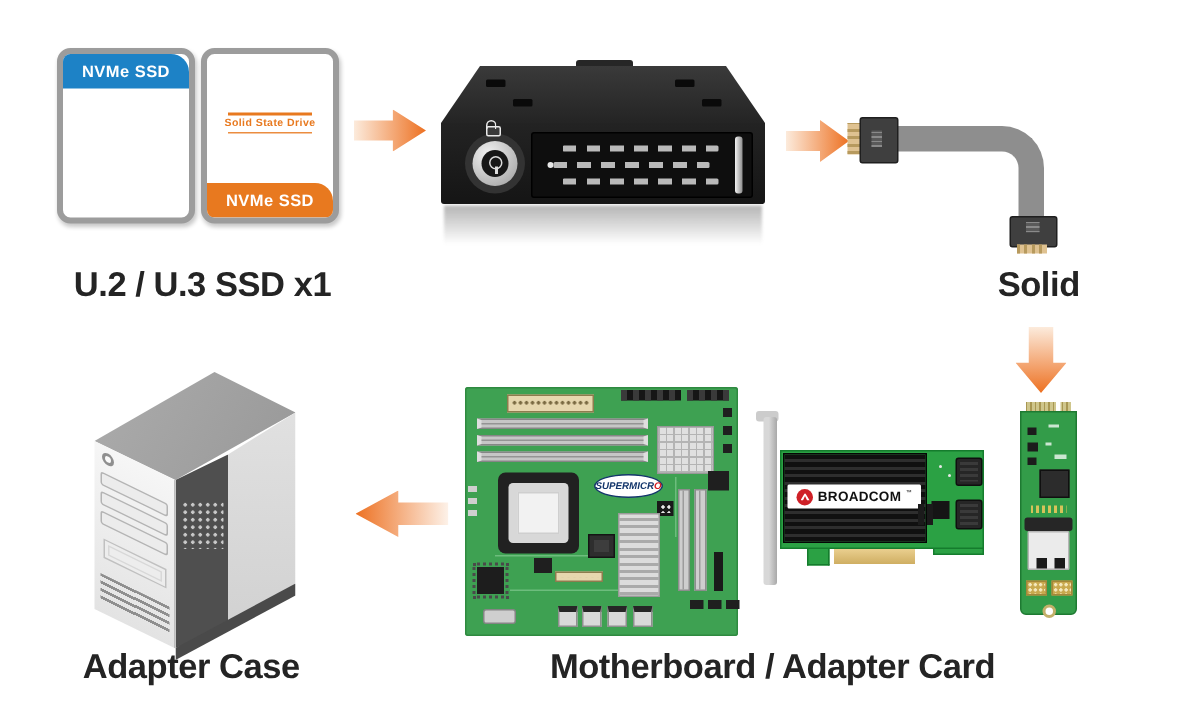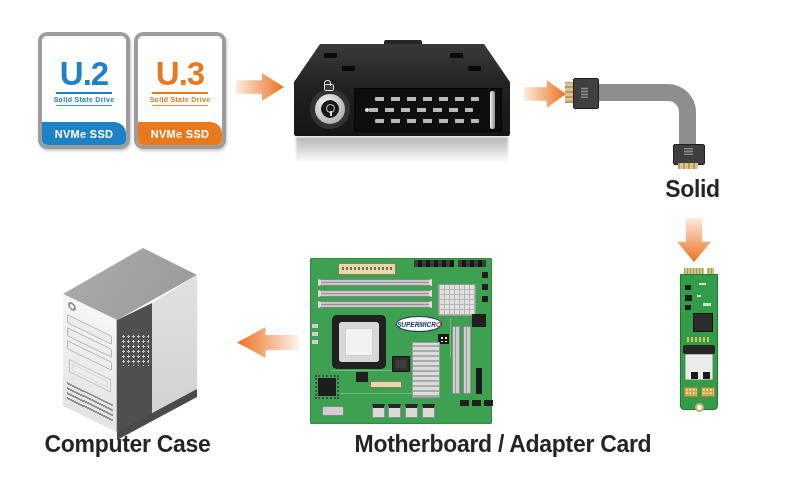--- a/index.html
+++ b/index.html
@@ -171,34 +171,27 @@
   .m2-pads{position:absolute;top:112px;width:14px;height:10px;background:#c9a94e;border:1px solid #a3873a;box-sizing:border-box;
            background-image:radial-gradient(#f4e9bd 1px,transparent 1.2px);background-size:3.5px 3.5px;}
   .m2-screw{position:absolute;left:14px;top:128px;width:9px;height:9px;border-radius:50%;background:#fff;border:2px solid #c3b06a;box-sizing:border-box;}
 </style>
 </head>
 <body>
 
 <div class="stage">
 
   <div class="ssd-card" style="left:38px;top:32px;">
-    <div class="ssd-body">
-      <div class="ssd-model" style="color: rgb(29, 130, 198);">U.2</div>
-      <div class="ssd-rule" style="background-color: rgb(29, 130, 198);"></div>
-      <div class="ssd-sub" style="color: rgb(29, 130, 198);">Solid State Drive</div>
-      <div class="ssd-rule2" style="background-color: rgb(29, 130, 198);"></div>
-    </div>
     <div class="ssd-banner" style="background-color: rgb(29, 130, 198);">
       <span>NVMe SSD</span>
     </div>
   </div>
 
   <div class="ssd-card" style="left:134px;top:32px;">
     <div class="ssd-body">
-      <div class="ssd-model" style="color: rgb(232, 121, 31);">U.3</div>
       <div class="ssd-rule" style="background-color: rgb(232, 121, 31);"></div>
       <div class="ssd-sub" style="color: rgb(232, 121, 31);">Solid State Drive</div>
       <div class="ssd-rule2" style="background-color: rgb(232, 121, 31);"></div>
     </div>
     <div class="ssd-banner" style="background-color: rgb(232, 121, 31);">
       <span>NVMe SSD</span>
     </div>
   </div>
 
   <div class="arrow arrow-r" style="left:236px;top:73px;width:48px;height:28px;"></div>
@@ -236,20 +229,21 @@
   </div>
 
   <div class="cable-bend"></div>
   <div class="conn-gold ridges-h" style="left:565px;top:82px;width:9px;height:21px;"></div>
   <div class="conn-body" style="left:573px;top:78px;width:24px;height:29px;"></div>
   <div class="conn-label lbl-lines" style="left:581px;top:87px;width:7px;height:11px;"></div>
   <div class="conn-body" style="left:673px;top:144px;width:30px;height:19px;"></div>
   <div class="conn-label lbl-lines" style="left:684px;top:148px;width:9px;height:7px;"></div>
   <div class="conn-gold ridges-v" style="left:678px;top:163px;width:20px;height:6px;"></div>
 
+  <div class="flow-label" style="left:25px;top:176px;width:220px;">U.2 / U.3 SSD x1</div>
   <div class="flow-label" style="left:610px;top:176px;width:165px;">Solid</div>
 
   <div class="case">
     <div class="case-top"></div>
     <div class="case-interior">
       <div class="case-dots"></div>
     </div>
     <div class="case-side"></div>
     <div class="case-bottom"></div>
     <div class="case-front">
@@ -300,20 +294,41 @@
     <div class="port" style="left:112px;"></div>
     <div class="vga"></div>
     <div class="botbar" style="left:150px;"></div>
     <div class="botbar" style="left:162px;"></div>
     <div class="botbar" style="left:174px;"></div>
     <div class="capsq" style="left:2px;top:66px;"></div>
     <div class="capsq" style="left:2px;top:74px;"></div>
     <div class="capsq" style="left:2px;top:82px;"></div>
   </div>
 
+  <div class="bcard">
+    <div class="bracket-cap"></div>
+    <div class="bracket"></div>
+    <div class="bcard-body"></div>
+    <div class="bhs"></div>
+    <div class="bclabel">
+      <span class="blogo"></span>
+      <span class="btext">BROADCOM</span>
+      <span class="btm">™</span>
+    </div>
+    <div class="sas" style="top:33px;height:19px;left:133px;"></div>
+    <div class="sas" style="top:61px;height:20px;left:133px;"></div>
+    <div class="bchip"></div>
+    <div class="vslot" style="left:108px;"></div>
+    <div class="vslot" style="left:114px;"></div>
+    <div class="bdot" style="left:122px;top:38px;"></div>
+    <div class="bdot" style="left:128px;top:44px;"></div>
+    <div class="btab"></div>
+    <div class="bfingers"></div>
+    <div class="brstep"></div>
+  </div>
 
   <div class="m2">
     <div class="m2-gold"></div>
     <div class="m2-goldnotch"></div>
     <div class="m2-board">
       <div class="m2sq" style="left:4px;top:10px;width:6px;height:5px;"></div>
       <div class="m2dash" style="left:18px;top:8px;width:7px;height:2px;"></div>
       <div class="m2sq" style="left:4px;top:20px;width:7px;height:6px;"></div>
       <div class="m2dash" style="left:16px;top:20px;width:4px;height:2px;"></div>
       <div class="m2sq" style="left:4px;top:30px;width:6px;height:5px;"></div>
@@ -324,16 +339,16 @@
       <div class="m2-connbody">
         <div class="m2-foot" style="left:5px;"></div>
         <div class="m2-foot" style="left:17px;"></div>
       </div>
       <div class="m2-pads" style="left:3px;"></div>
       <div class="m2-pads" style="left:20px;"></div>
       <div class="m2-screw"></div>
     </div>
   </div>
 
-  <div class="flow-label" style="left:20px;top:431px;width:215px;">Computer Case</div>
-  <div class="flow-label" style="left:308px;top:431px;width:390px;">Motherboard / Adapter Card</div>
+  <div class="flow-label" style="left:20px;top:431px;width:215px;">Adapter Case</div>
+  <div class="flow-label" style="left:320px;top:431px;width:390px;">Motherboard / Adapter Card</div>
 
 </div>
 
 </body></html>

